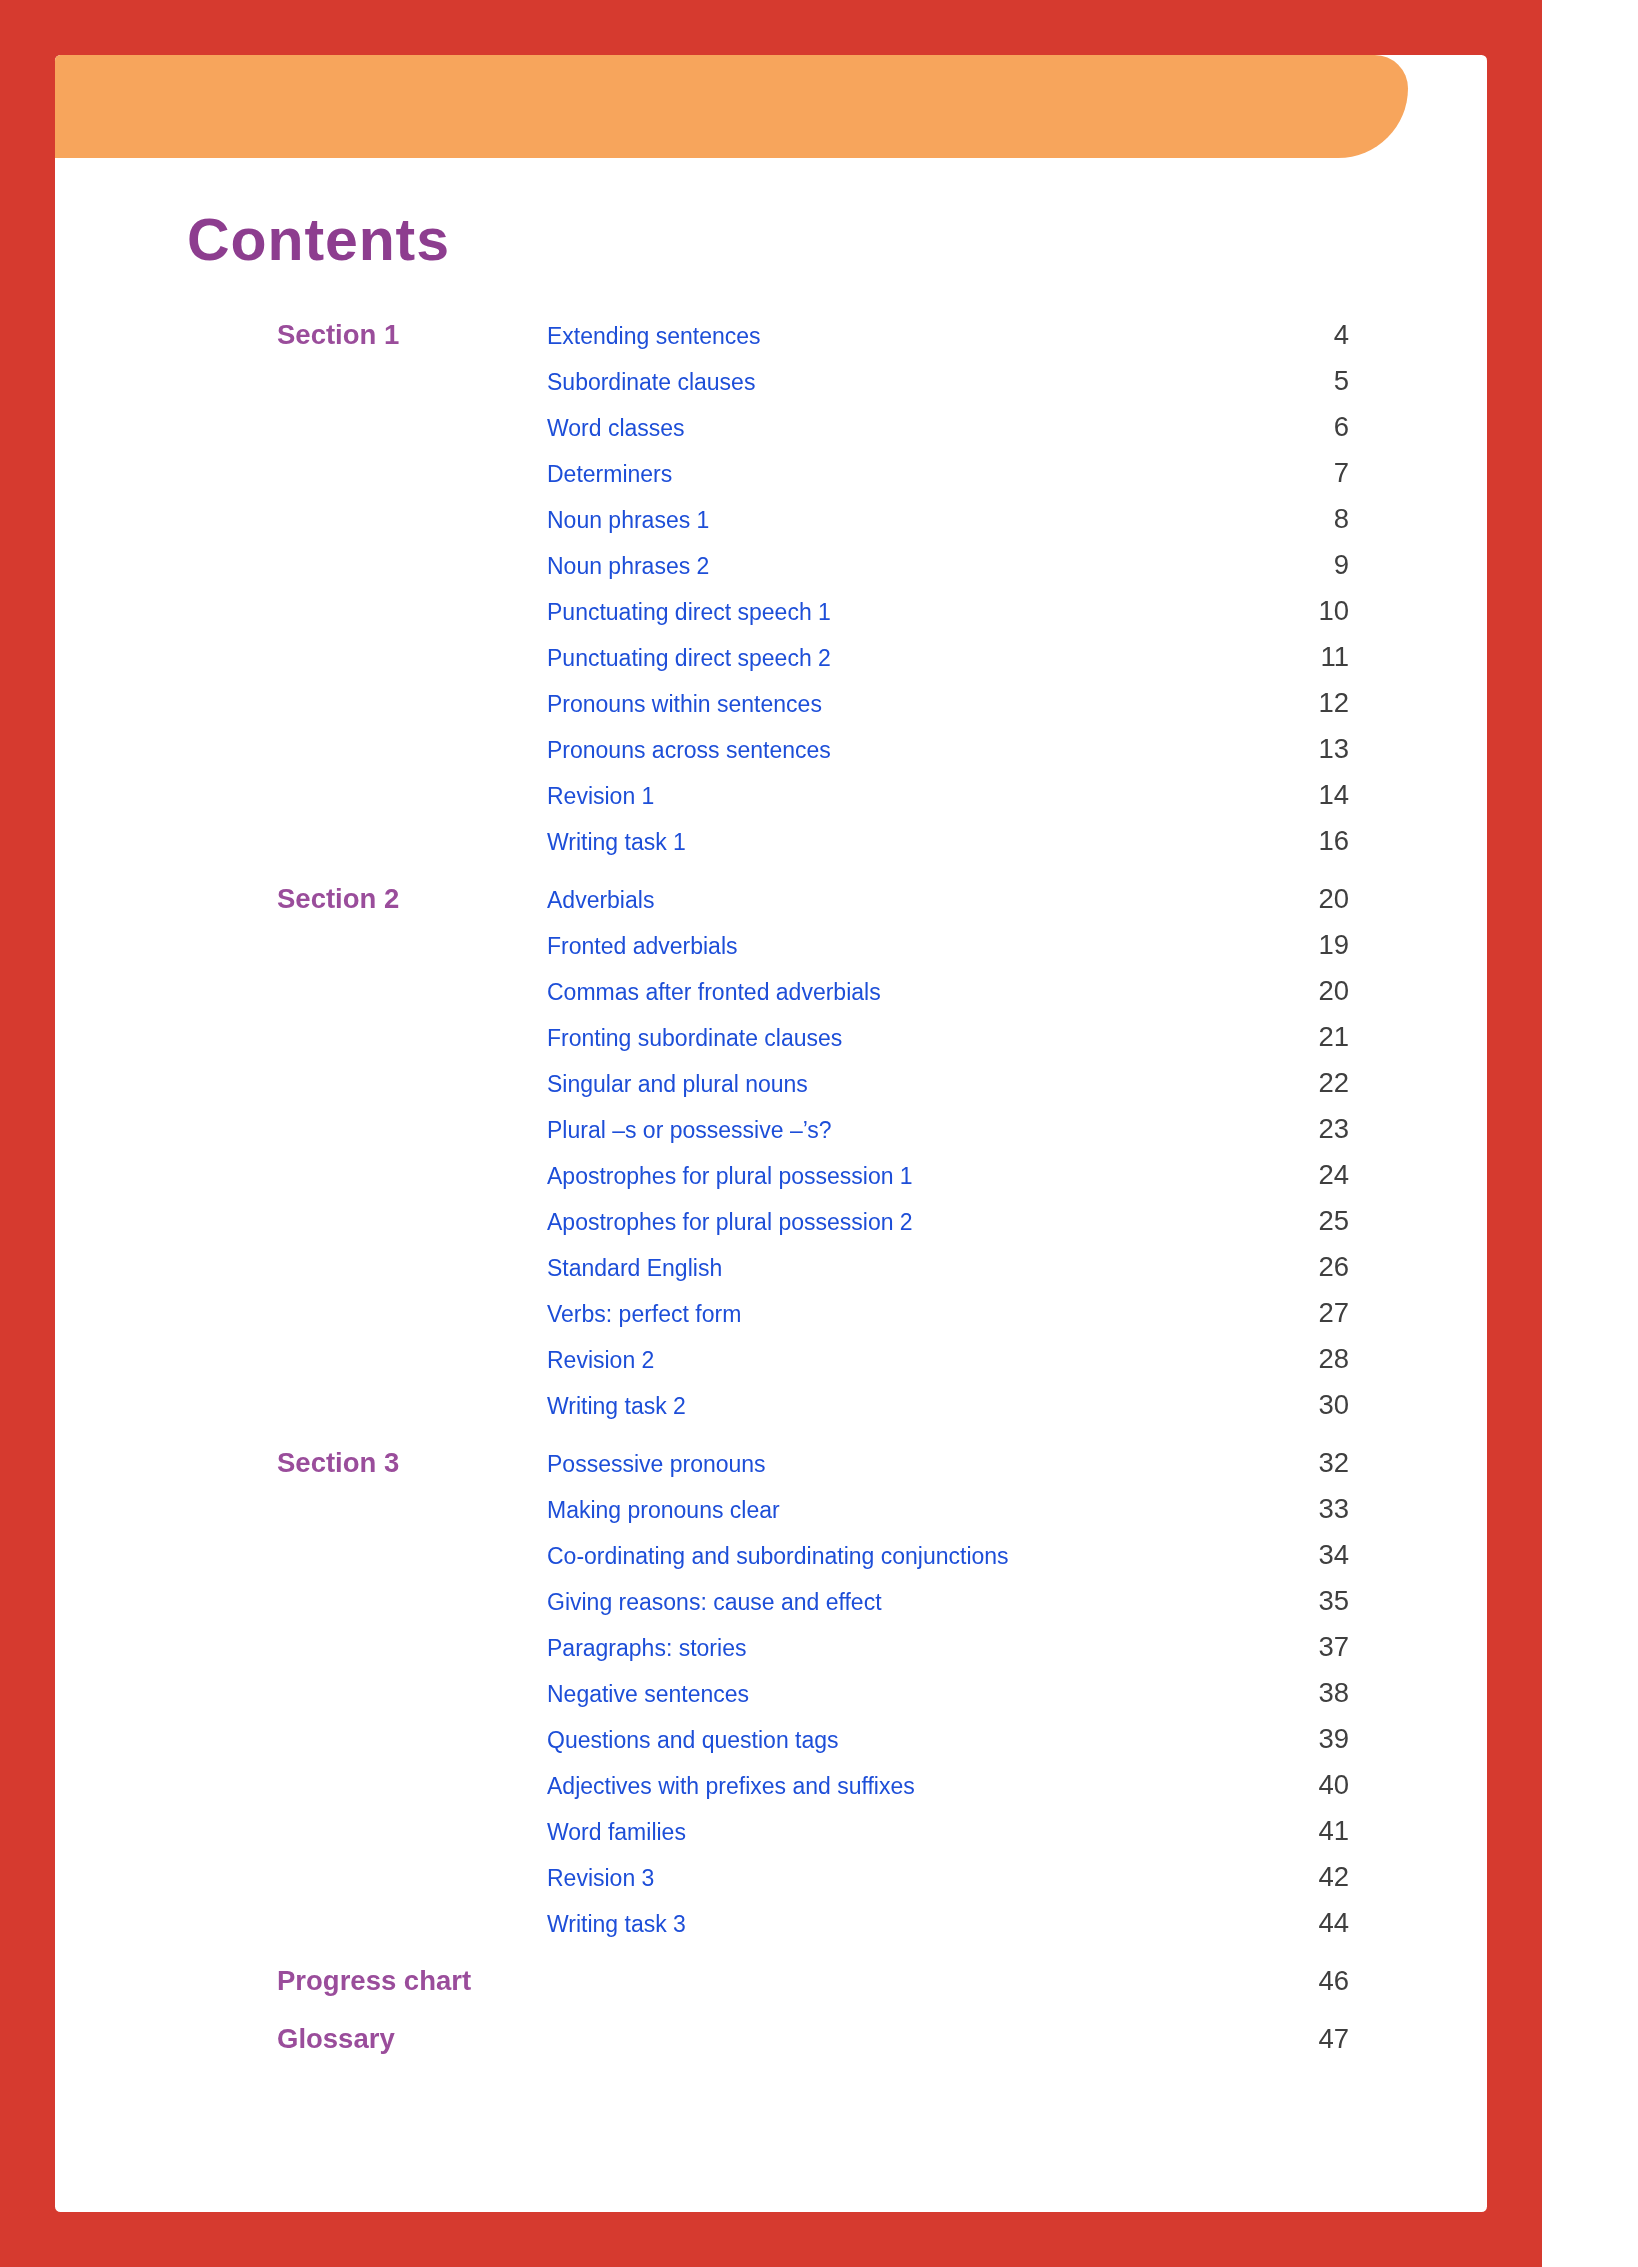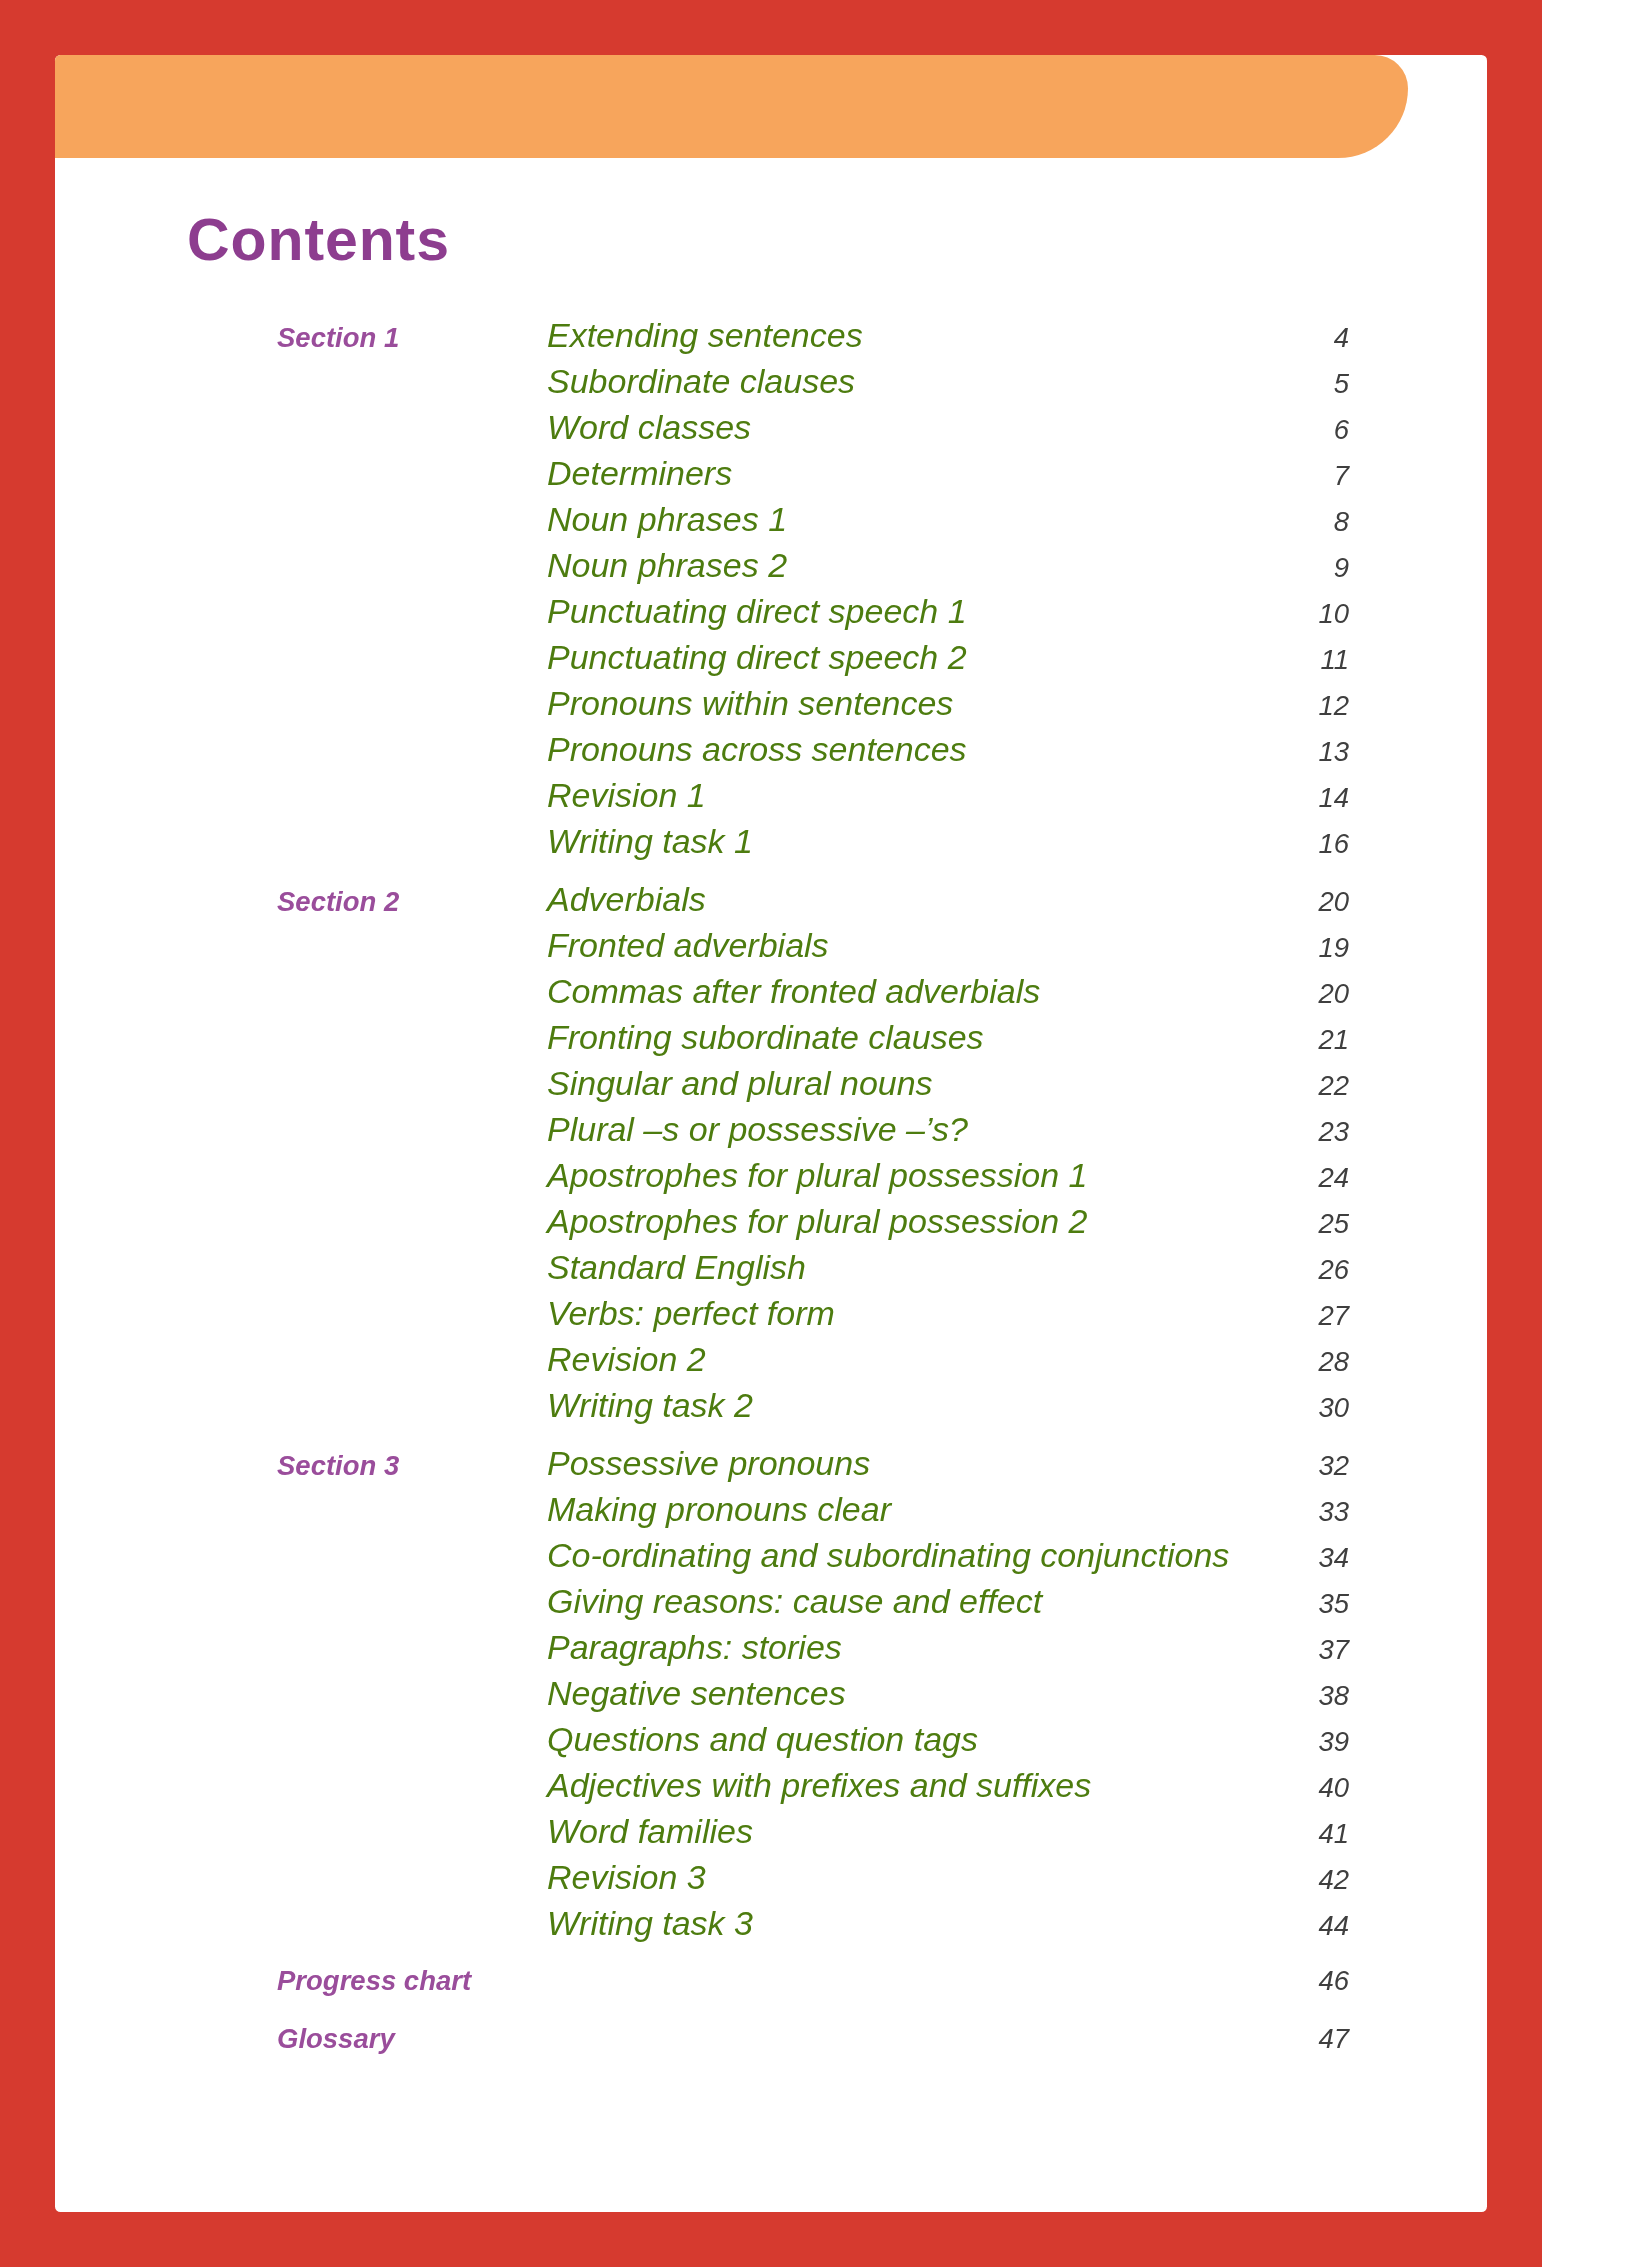--- a/index.html
+++ b/index.html
@@ -36,21 +36,20 @@
   .title {
     margin: 50px 0 0 132px;
     font-size: 59px;
     font-weight: bold;
     letter-spacing: 0.9px;
     color: #8d3d8f;
     line-height: 1.1;
   }
   .toc {
     margin: 39px 138px 0 222px;
-    font-style: italic;
   }
   .section {
     margin-bottom: 12px;
   }
   .row {
     display: grid;
     grid-template-columns: 270px 1fr 101px;
     align-items: baseline;
     height: 46px;
     line-height: 46px;
@@ -58,22 +57,22 @@
   .footer-row {
     grid-template-columns: 1fr 101px;
     margin-top: 12px;
   }
   .col-label {
     font-size: 27.5px;
     font-weight: bold;
     color: #9a4d9b;
   }
   .col-title {
-    font-size: 34px;
-    color: #4d7c0f;
+    font-size: 23px;
+    color: #1d4ed8;
   }
   .col-page {
     font-size: 27.5px;
     color: #3f3f3f;
     text-align: right;
   }
   .col-footer-label {
     font-size: 27.5px;
     font-weight: bold;
     color: #9a4d9b;

